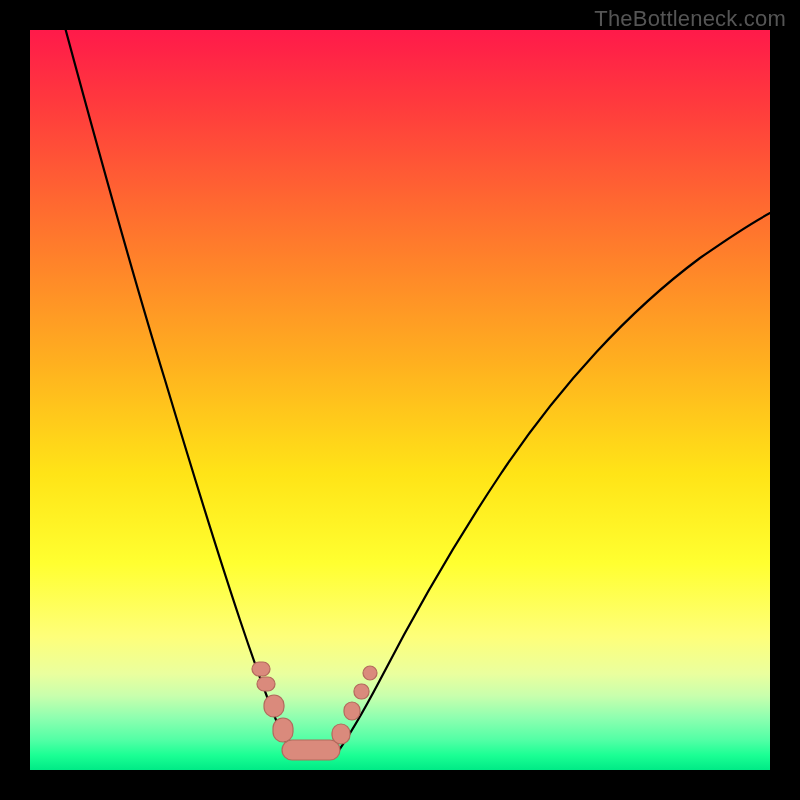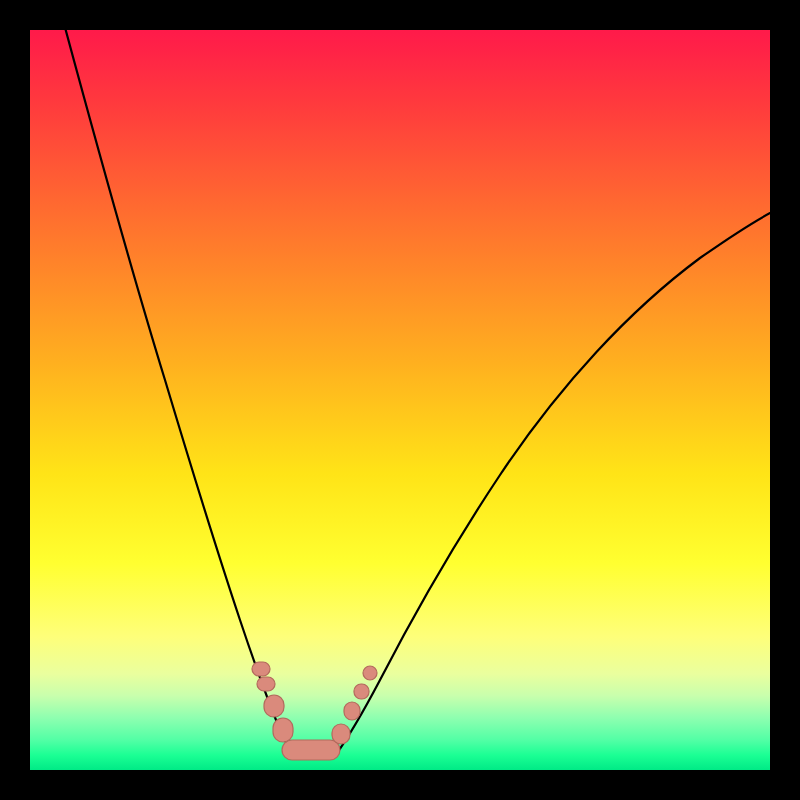--- a/index.html
+++ b/index.html
@@ -75,20 +75,21 @@
   .marker-cap {
     fill: #da8a7c;
     stroke: #b36a5d;
     stroke-width: 1.2;
   }
 </style>
 </head>
 <body>
 
 <div class="outer">
+  <div class="watermark">TheBottleneck.com</div>
 
   <div class="plot">
     <div class="gradient"></div>
 
     <svg class="curves" viewBox="0 0 740 740" preserveAspectRatio="none">
 
       <path class="curve" d="M 33,-10
            C 60,90  95,220  135,350
            C 165,450 190,530 210,590
            C 225,635 238,670 248,695

